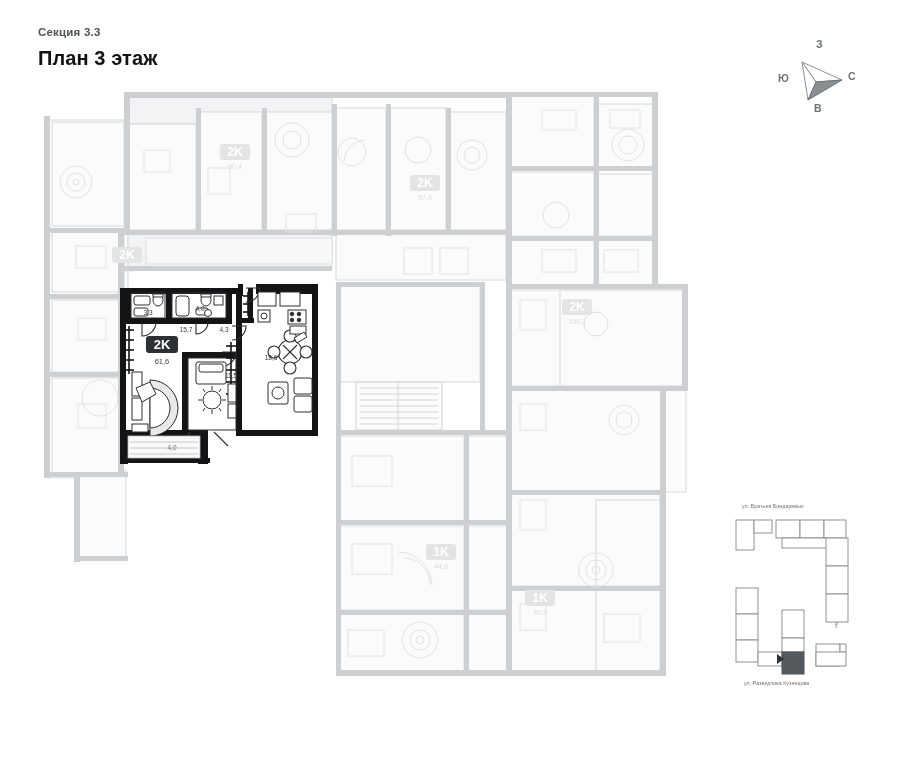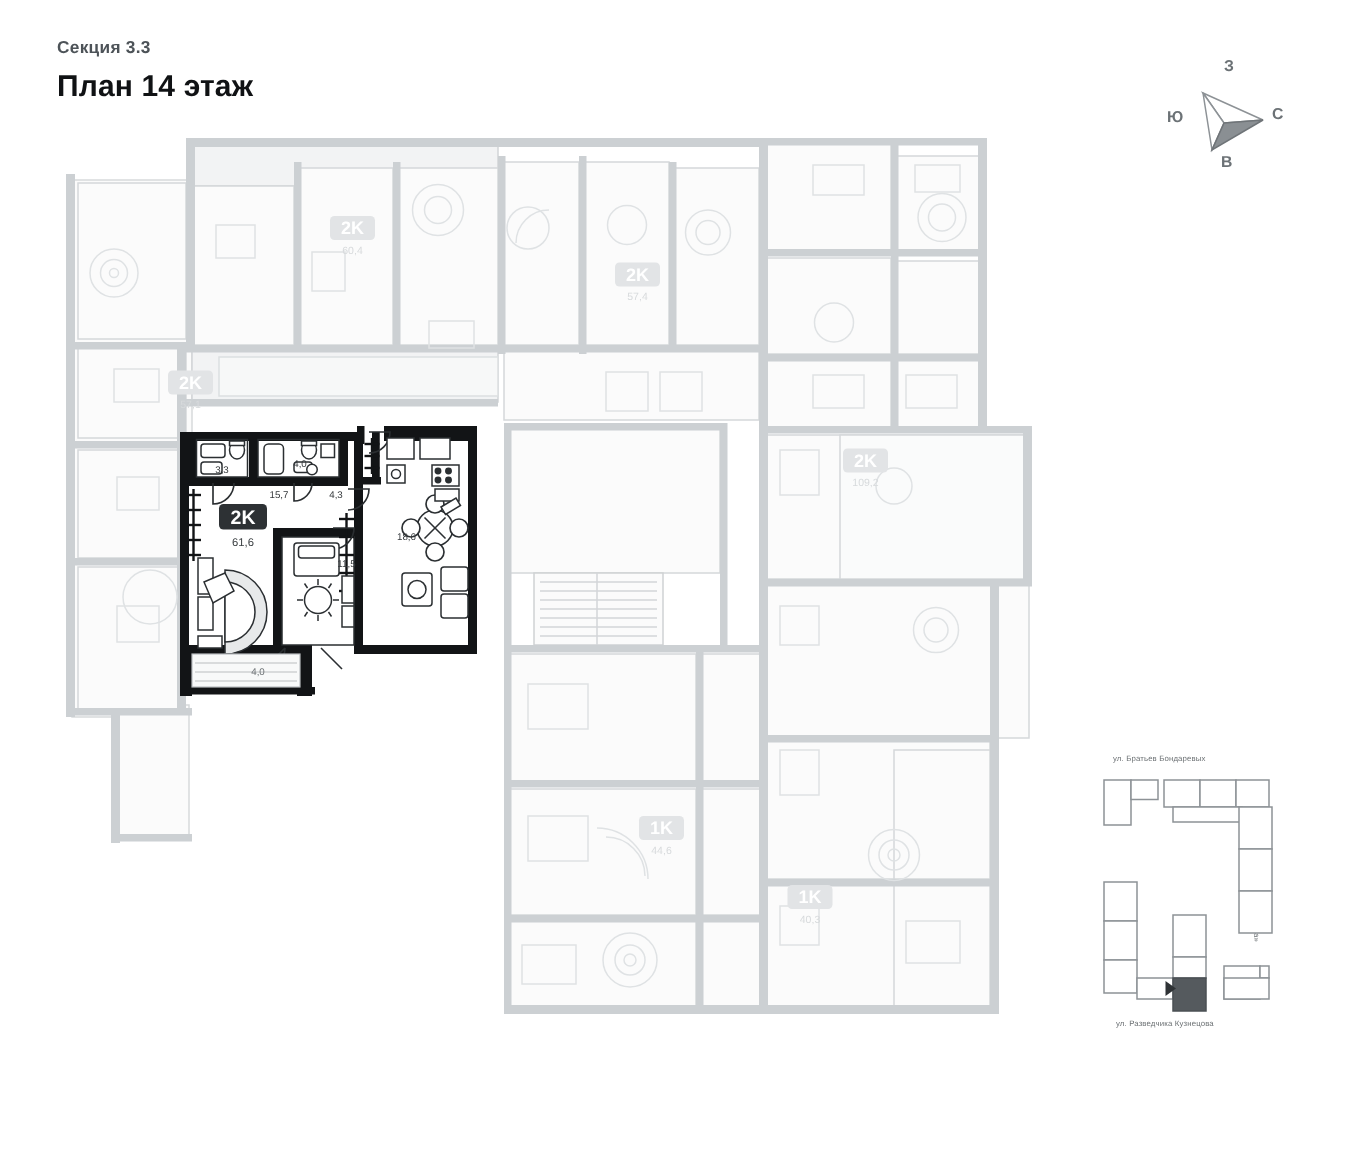--- a/index.html
+++ b/index.html
@@ -90,21 +90,21 @@
     transform: rotate(90deg);
     transform-origin: left top;
   }
   #minimap svg { position: absolute; left: 0; top: 8px; }
 </style>
 </head>
 <body>
 
 <div id="header">
   <div id="section-label">Секция 3.3</div>
-  <h1 id="page-title">План 14 этаж</h1>
+  <h1 id="page-title">План 3 этаж</h1>
 </div>
 
 <div id="compass">
   <span class="c-letter c-n">З</span>
   <span class="c-letter c-e">С</span>
   <span class="c-letter c-s">В</span>
   <span class="c-letter c-w">Ю</span>
   <svg width="50" height="48" viewBox="0 0 50 48">
     <polygon points="4,4 44,22 18,24" fill="#ffffff" stroke="#8d9296" stroke-width="1"></polygon>
     <polygon points="4,4 18,24 10,42" fill="#ffffff" stroke="#8d9296" stroke-width="1"></polygon>

